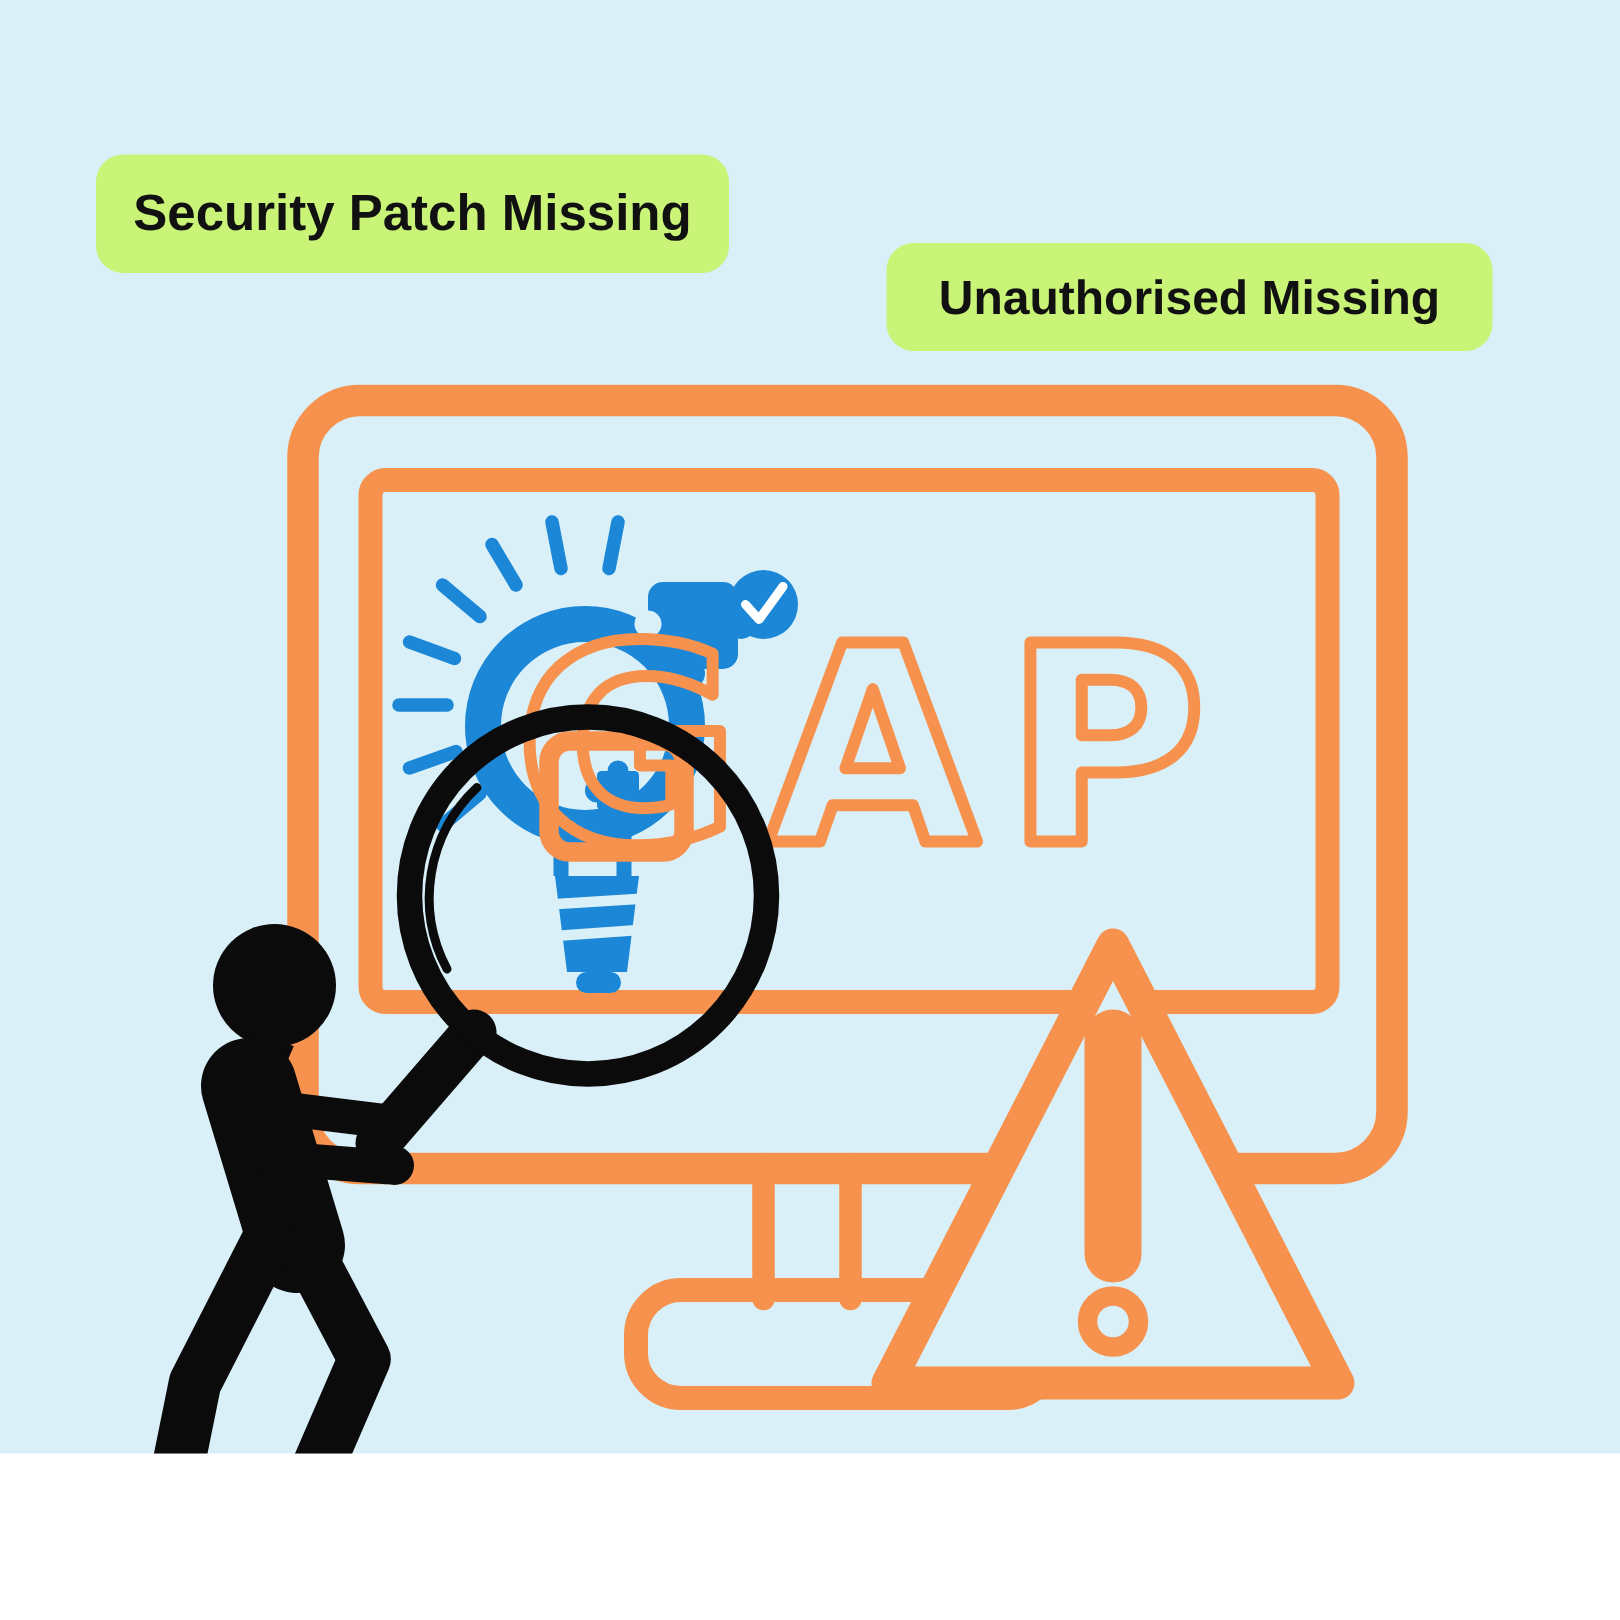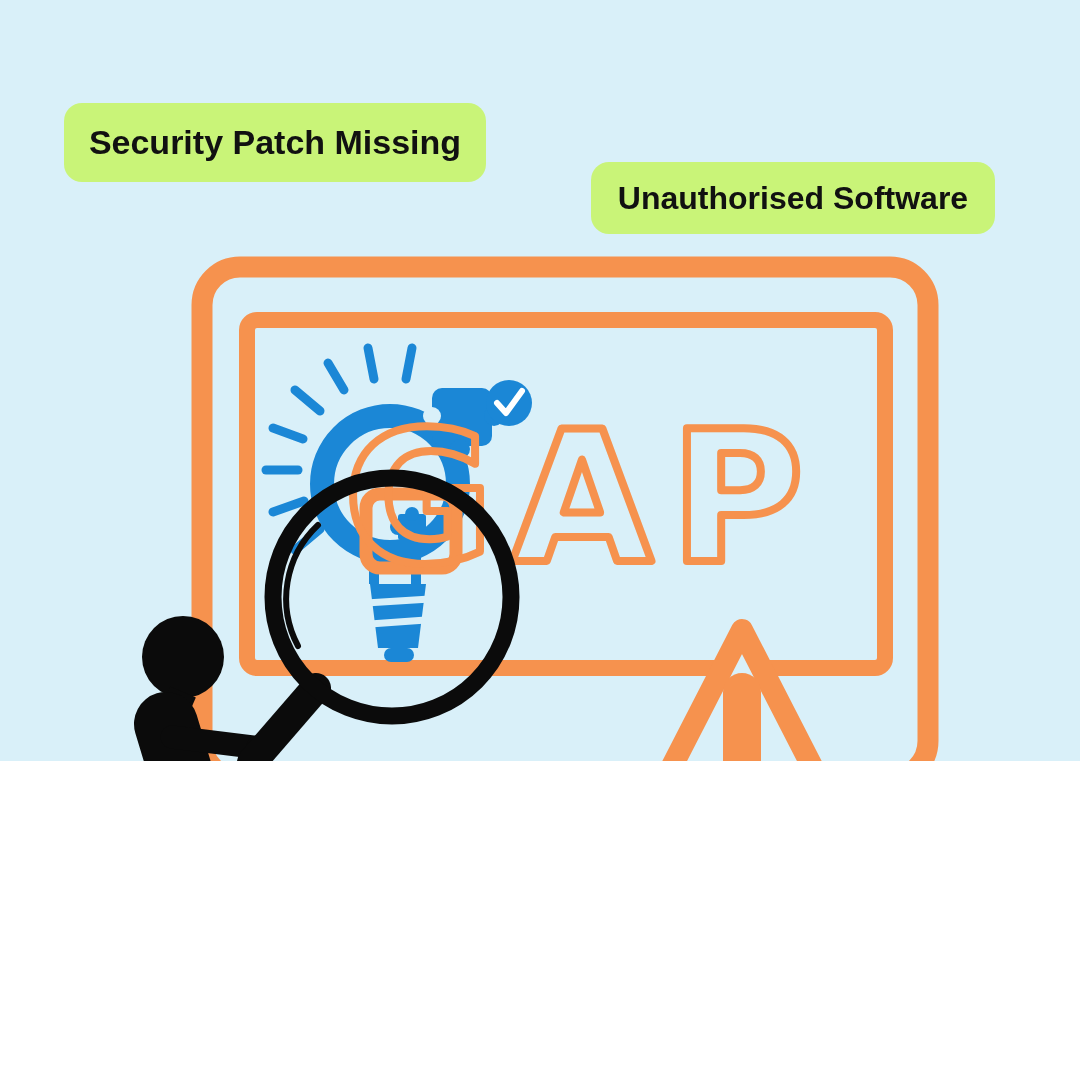--- a/index.html
+++ b/index.html
@@ -1,18 +1,18 @@
 <!DOCTYPE html>
 <html style="--background: #D9F0F9; --label_background: #C9F478; --label_text: #111111; --monitor_orange: #F6924E; --bulb_blue: #1B87D6; --check_mark_white: #FFFFFF; --silhouette_black: #0B0B0B;"><head>
 <meta charset="utf-8">
 <style>
   html,body{margin:0;padding:0;}
   .canvas{
     position:relative;
-    width:1080px;height:761px;
+    width:1080px;height:969px;
     background:var(--background,#D9F0F9);
     overflow:hidden;
     font-family:"Liberation Sans",sans-serif;
   }
   .pill{
     position:absolute;
     background:var(--label_background,#C9F478);
     color:var(--label_text,#111);
     border-radius:18px;
     display:flex;align-items:center;justify-content:center;
@@ -45,21 +45,21 @@
 </head>
 <body>
 
 <div class="canvas">
 
   <div class="pill pill-1">
     <span>Security Patch Missing</span>
   </div>
 
   <div class="pill pill-2">
-    <span>Unauthorised Software</span>
+    <span>Unauthorised Missing</span>
   </div>
 
   <svg class="illustration" width="1080" height="1080" viewBox="0 0 1080 1080">
 
     <g class="o-s nf" stroke-linecap="round" stroke-linejoin="round">
       <rect x="202" y="267" width="726" height="512" rx="38" stroke-width="21"></rect>
       <rect x="247" y="320" width="638" height="348" rx="10" stroke-width="16"></rect>
       <path d="M509 779 L509 866 M567 779 L567 866" stroke-width="15"></path>
       <rect x="424" y="860" width="278" height="72" rx="30" stroke-width="16"></rect>
     </g>

